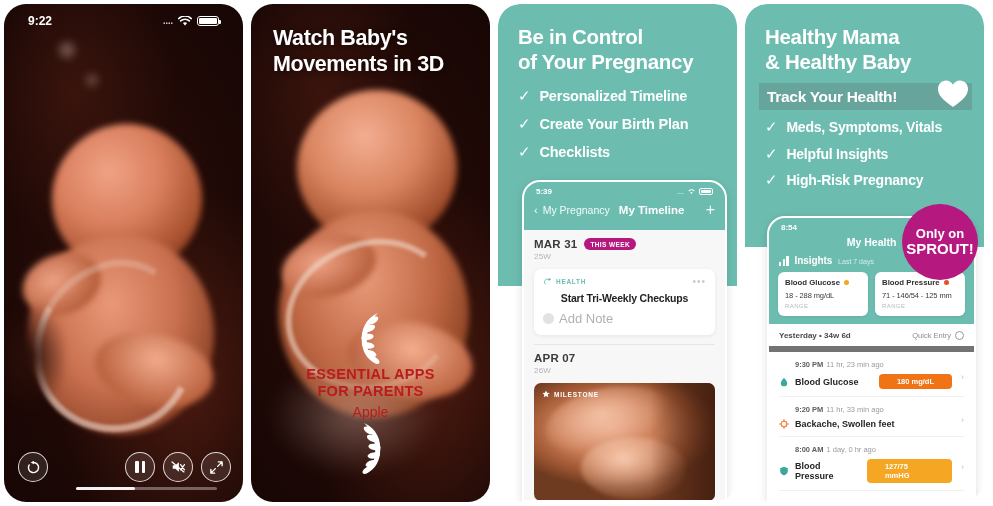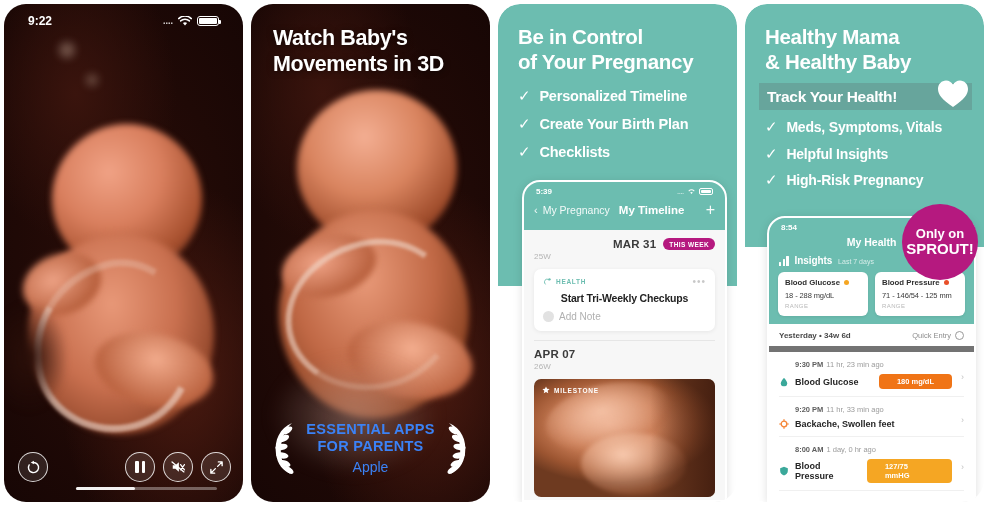--- a/index.html
+++ b/index.html
@@ -152,22 +152,22 @@
 
   
   .headline {
     position: absolute; left: 22px; right: 16px; top: 22px;
     color: #fff; font-weight: bold; font-size: 21.5px; line-height: 1.2;
     letter-spacing: -0.4px; z-index: 4;
     text-shadow: 0 1px 6px rgba(0,0,0,.55);
   }
   .award {
     position: absolute; left: 14px; right: 14px; bottom: 26px;
-    display: flex; align-items: center; justify-content: center; gap: 6px;
-    z-index: 4; color: #3b82f6;
+    display: flex; align-items: center; justify-content: center; 
+    z-index: 4; color: #b91c1c; flex-direction: column;
   }
   .laurel { width: 30px; height: 56px; flex: 0 0 auto; }
   .award-text { text-align: center; }
   .award-text .l1 { font-size: 14.5px; font-weight: bold; letter-spacing: .3px; line-height: 1.18; }
   .award-text .l2 { font-size: 14px; font-weight: normal; margin-top: 4px; }
 
   
   .teal-panel { background: #ffffff; }
   .teal-top {
     position: absolute; left: 0; right: 0; top: 0;
@@ -238,42 +238,42 @@
   .tl-nav {
     display: flex; align-items: center; gap: 5px;
     padding: 4px 10px 6px; color: #ffffff;
   }
   .tl-back { font-size: 11px; opacity: .9; }
   .tl-mypreg { font-size: 10.5px; opacity: .92; }
   .tl-title { font-size: 11.5px; font-weight: bold; margin-left: 4px; }
   .tl-plus { margin-left: auto; font-size: 16px; font-weight: 300; line-height: 1; opacity: .95; }
 
   .tl-body { background: #f7f7f7; height: 100%; padding: 8px 10px 0; }
-  .tl-daterow { display: flex; align-items: center; gap: 7px; justify-content: flex-end; }
+  .tl-daterow { display: flex; align-items: center; gap: 7px; }
   .tl-date { font-size: 11.5px; font-weight: bold; color: #3b3b3b; letter-spacing: .2px; }
   .tl-chip {
     background: #b5197f; color: #fff; font-size: 6.5px; font-weight: bold;
     padding: 2.5px 6px; border-radius: 9px; letter-spacing: .4px;
   }
   .tl-week { font-size: 8px; color: #b4b4b4; margin-top: 2px; letter-spacing: .2px; }
 
   .tl-card {
     background: #fff; border-radius: 7px; margin-top: 8px; padding: 8px 9px 9px;
     box-shadow: 0 1px 4px rgba(0,0,0,0.07);
   }
   .tl-card-top { display: flex; align-items: center; }
   .tl-health {
     font-size: 6.5px; font-weight: bold; color: #6cbdb0; letter-spacing: .7px;
     display: flex; align-items: center; gap: 4px;
   }
   .tl-dots { margin-left: auto; color: #c8c8c8; font-size: 10px; letter-spacing: 1px; line-height: .6; }
   .tl-card-title { font-size: 10.5px; font-weight: bold; color: #222; margin-top: 6px; letter-spacing: -0.2px; text-align: center; }
   .tl-addnote { display: flex; align-items: center; gap: 5px; margin-top: 7px; }
   .tl-addnote-c { width: 11px; height: 11px; border-radius: 50%; background: #e2e2e2; }
-  .tl-addnote span { font-size: 10px; color: #b0b0b0; }
+  .tl-addnote span { font-size: 13px; color: #b0b0b0; }
 
   .tl-sep { height: 1px; background: #e6e6e6; margin: 9px 0 7px; }
   .tl-photo {
     margin-top: 8px; height: 118px; border-radius: 7px; overflow: hidden; position: relative;
     background:
       radial-gradient(ellipse 60% 50% at 42% 38%, #f0b192 0%, #cd8059 45%, #9c5531 78%, #6e3a20 100%);
   }
   .tl-photo .limbA {
     position: absolute; left: 6%; top: 4%; width: 70%; height: 55%;
     background: radial-gradient(ellipse at 45% 40%, rgba(246,196,168,.9) 0%, rgba(190,110,70,.25) 70%, rgba(120,60,35,0) 100%);

